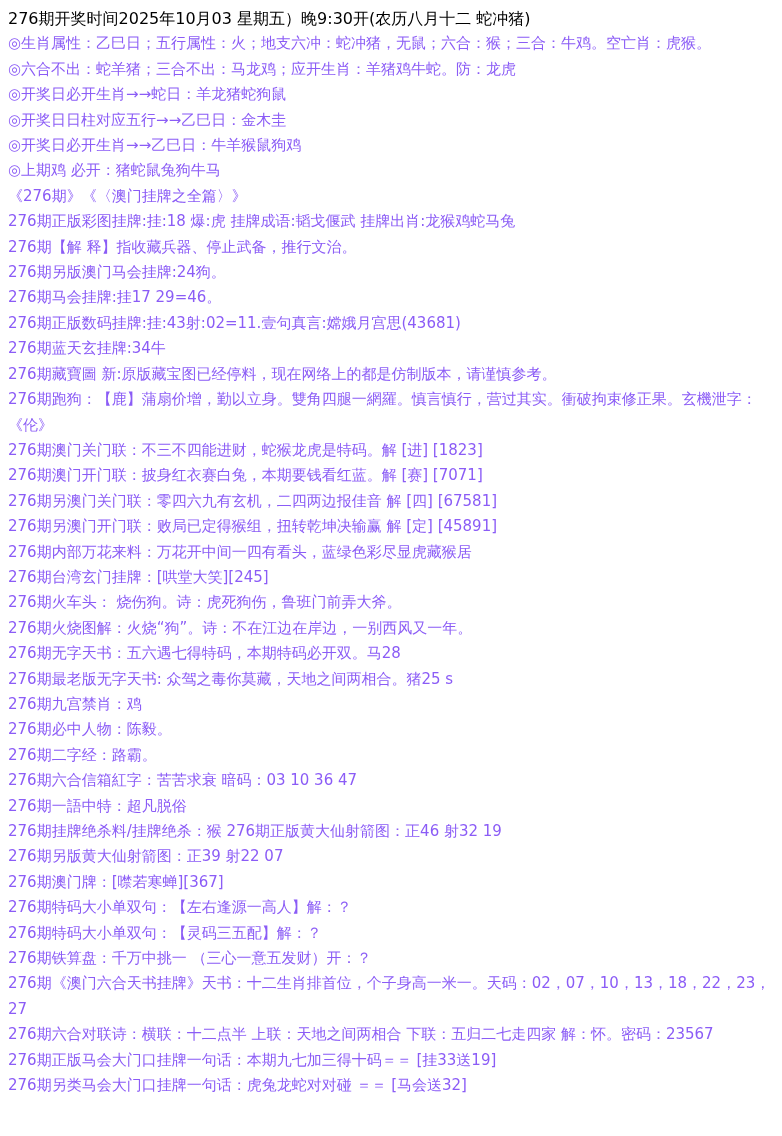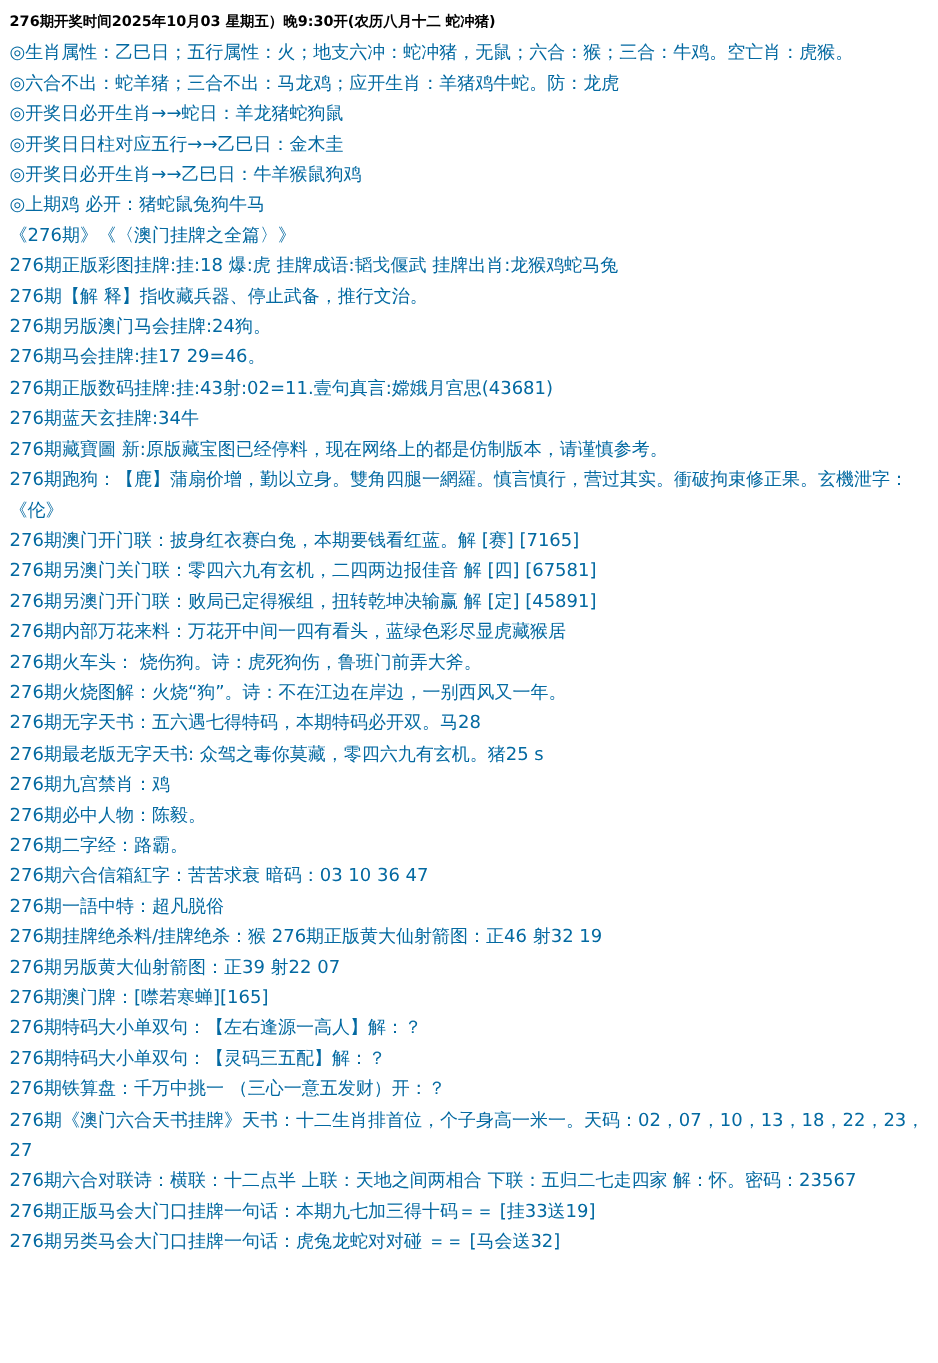--- a/index.html
+++ b/index.html
@@ -15,26 +15,25 @@
   .page {
     width: 782px;
     box-sizing: border-box;
     padding: 6px 8px 10px 8px;
   }
   .line {
     font-size: 15px;
     line-height: 25.4px;
     white-space: pre-wrap;
     word-break: break-all;
-    color: #0369a1;
+    color: #8b5cf6;
   }
   .line.title {
-    font-size: 12px;
+    font-size: 16px;
     color: #000;
-    font-weight: bold;
   }
 </style>
 </head>
 <body>
 
 <div class="page">
   <div class="line title">276期开奖时间2025年10月03 星期五）晚9:30开(农历八月十二 蛇冲猪)</div>
   <div class="line">◎生肖属性：乙巳日；五行属性：火；地支六冲：蛇冲猪，无鼠；六合：猴；三合：牛鸡。空亡肖：虎猴。</div>
   <div class="line">◎六合不出：蛇羊猪；三合不出：马龙鸡；应开生肖：羊猪鸡牛蛇。防：龙虎</div>
   <div class="line">◎开奖日必开生肖→→蛇日：羊龙猪蛇狗鼠</div>
@@ -43,36 +42,38 @@
   <div class="line">◎上期鸡 必开：猪蛇鼠兔狗牛马</div>
   <div class="line">《276期》《〈澳门挂牌之全篇〉》</div>
   <div class="line">276期正版彩图挂牌:挂:18 爆:虎 挂牌成语:韬戈偃武 挂牌出肖:龙猴鸡蛇马兔</div>
   <div class="line">276期【解 释】指收藏兵器、停止武备，推行文治。</div>
   <div class="line">276期另版澳门马会挂牌:24狗。</div>
   <div class="line">276期马会挂牌:挂17 29=46。</div>
   <div class="line">276期正版数码挂牌:挂:43射:02=11.壹句真言:嫦娥月宫思(43681)</div>
   <div class="line">276期蓝天玄挂牌:34牛</div>
   <div class="line">276期藏寶圖 新:原版藏宝图已经停料，现在网络上的都是仿制版本，请谨慎参考。</div>
   <div class="line">276期跑狗：【鹿】蒲扇价增，勤以立身。雙角四腿一網羅。慎言慎行，营过其实。衝破拘束修正果。玄機泄字：《伦》</div>
-  <div class="line">276期澳门开门联：披身红衣赛白兔，本期要钱看红蓝。解 [赛] [7165]</div>
+  <div class="line">276期澳门关门联：不三不四能进财，蛇猴龙虎是特码。解 [进] [1823]</div>
+  <div class="line">276期澳门开门联：披身红衣赛白兔，本期要钱看红蓝。解 [赛] [7071]</div>
   <div class="line">276期另澳门关门联：零四六九有玄机，二四两边报佳音 解 [四] [67581]</div>
   <div class="line">276期另澳门开门联：败局已定得猴组，扭转乾坤决输赢 解 [定] [45891]</div>
   <div class="line">276期内部万花来料：万花开中间一四有看头，蓝绿色彩尽显虎藏猴居</div>
+  <div class="line">276期台湾玄门挂牌：[哄堂大笑][245]</div>
   <div class="line">276期火车头： 烧伤狗。诗：虎死狗伤，鲁班门前弄大斧。</div>
   <div class="line">276期火烧图解：火烧“狗”。诗：不在江边在岸边，一别西风又一年。</div>
   <div class="line">276期无字天书：五六遇七得特码，本期特码必开双。马28</div>
-  <div class="line">276期最老版无字天书: 众驾之毒你莫藏，零四六九有玄机。猪25 s</div>
+  <div class="line">276期最老版无字天书: 众驾之毒你莫藏，天地之间两相合。猪25 s</div>
   <div class="line">276期九宫禁肖：鸡</div>
   <div class="line">276期必中人物：陈毅。</div>
   <div class="line">276期二字经：路霸。</div>
   <div class="line">276期六合信箱紅字：苦苦求衰 暗码：03 10 36 47</div>
   <div class="line">276期一語中特：超凡脱俗</div>
   <div class="line">276期挂牌绝杀料/挂牌绝杀：猴 276期正版黄大仙射箭图：正46 射32 19</div>
   <div class="line">276期另版黄大仙射箭图：正39 射22 07</div>
-  <div class="line">276期澳门牌：[噤若寒蝉][165]</div>
+  <div class="line">276期澳门牌：[噤若寒蝉][367]</div>
   <div class="line">276期特码大小单双句：【左右逢源一高人】解：？</div>
   <div class="line">276期特码大小单双句：【灵码三五配】解：？</div>
   <div class="line">276期铁算盘：千万中挑一 （三心一意五发财）开：？</div>
   <div class="line">276期《澳门六合天书挂牌》天书：十二生肖排首位，个子身高一米一。天码：02，07，10，13，18，22，23，27</div>
   <div class="line">276期六合对联诗：横联：十二点半 上联：天地之间两相合 下联：五归二七走四家 解：怀。密码：23567</div>
   <div class="line">276期正版马会大门口挂牌一句话：本期九七加三得十码＝＝ [挂33送19]</div>
   <div class="line">276期另类马会大门口挂牌一句话：虎兔龙蛇对对碰 ＝＝ [马会送32]</div>
 
 </div>
 

